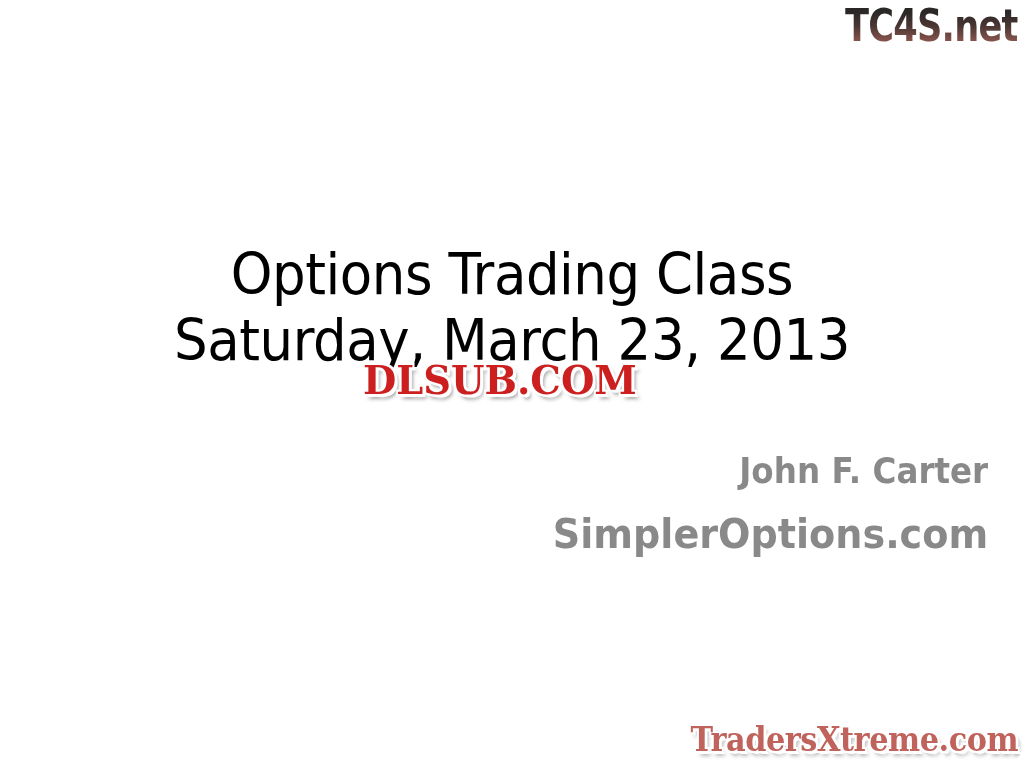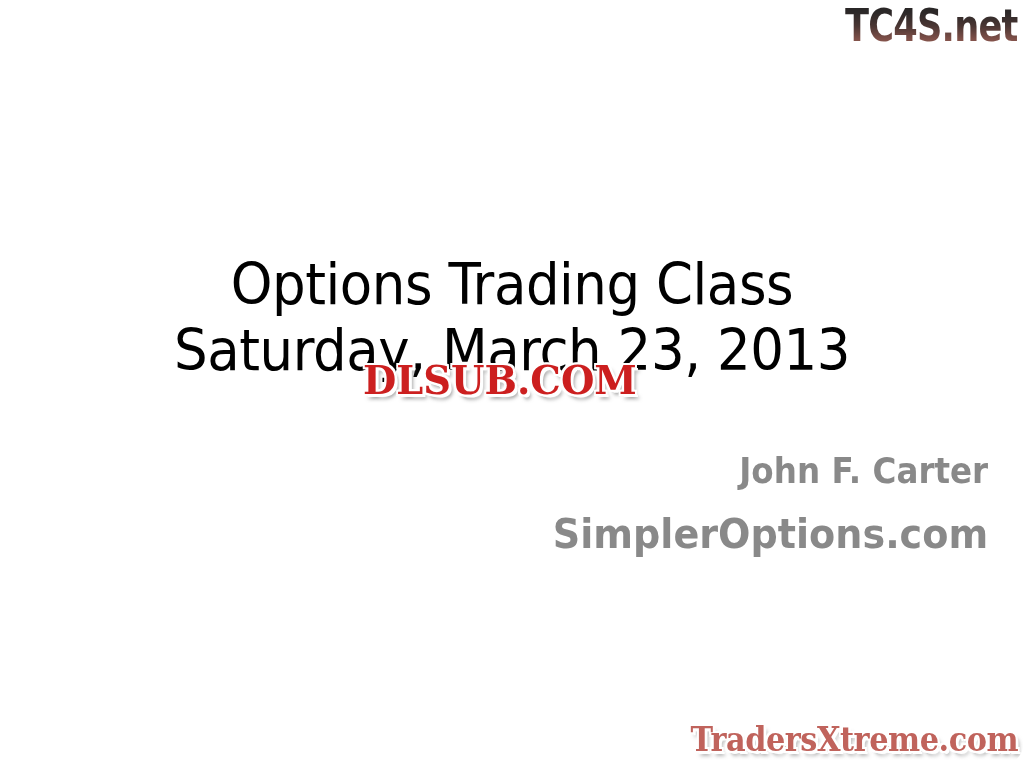--- a/index.html
+++ b/index.html
@@ -44,21 +44,21 @@
     background-clip: text;
     color: transparent;
     -webkit-text-fill-color: transparent;
     user-select: none;
   }
 
   
   .title-block {
     position: absolute;
     left: 0;
-    top: 251px;
+    top: 241px;
     width: 1024px;
     text-align: center;
   }
   .title-line {
     font-family: "DejaVu Sans", sans-serif;
     font-weight: 400;
     font-size: 57px;
     line-height: 66px;
     color: #000000;
     letter-spacing: -0.5px;

